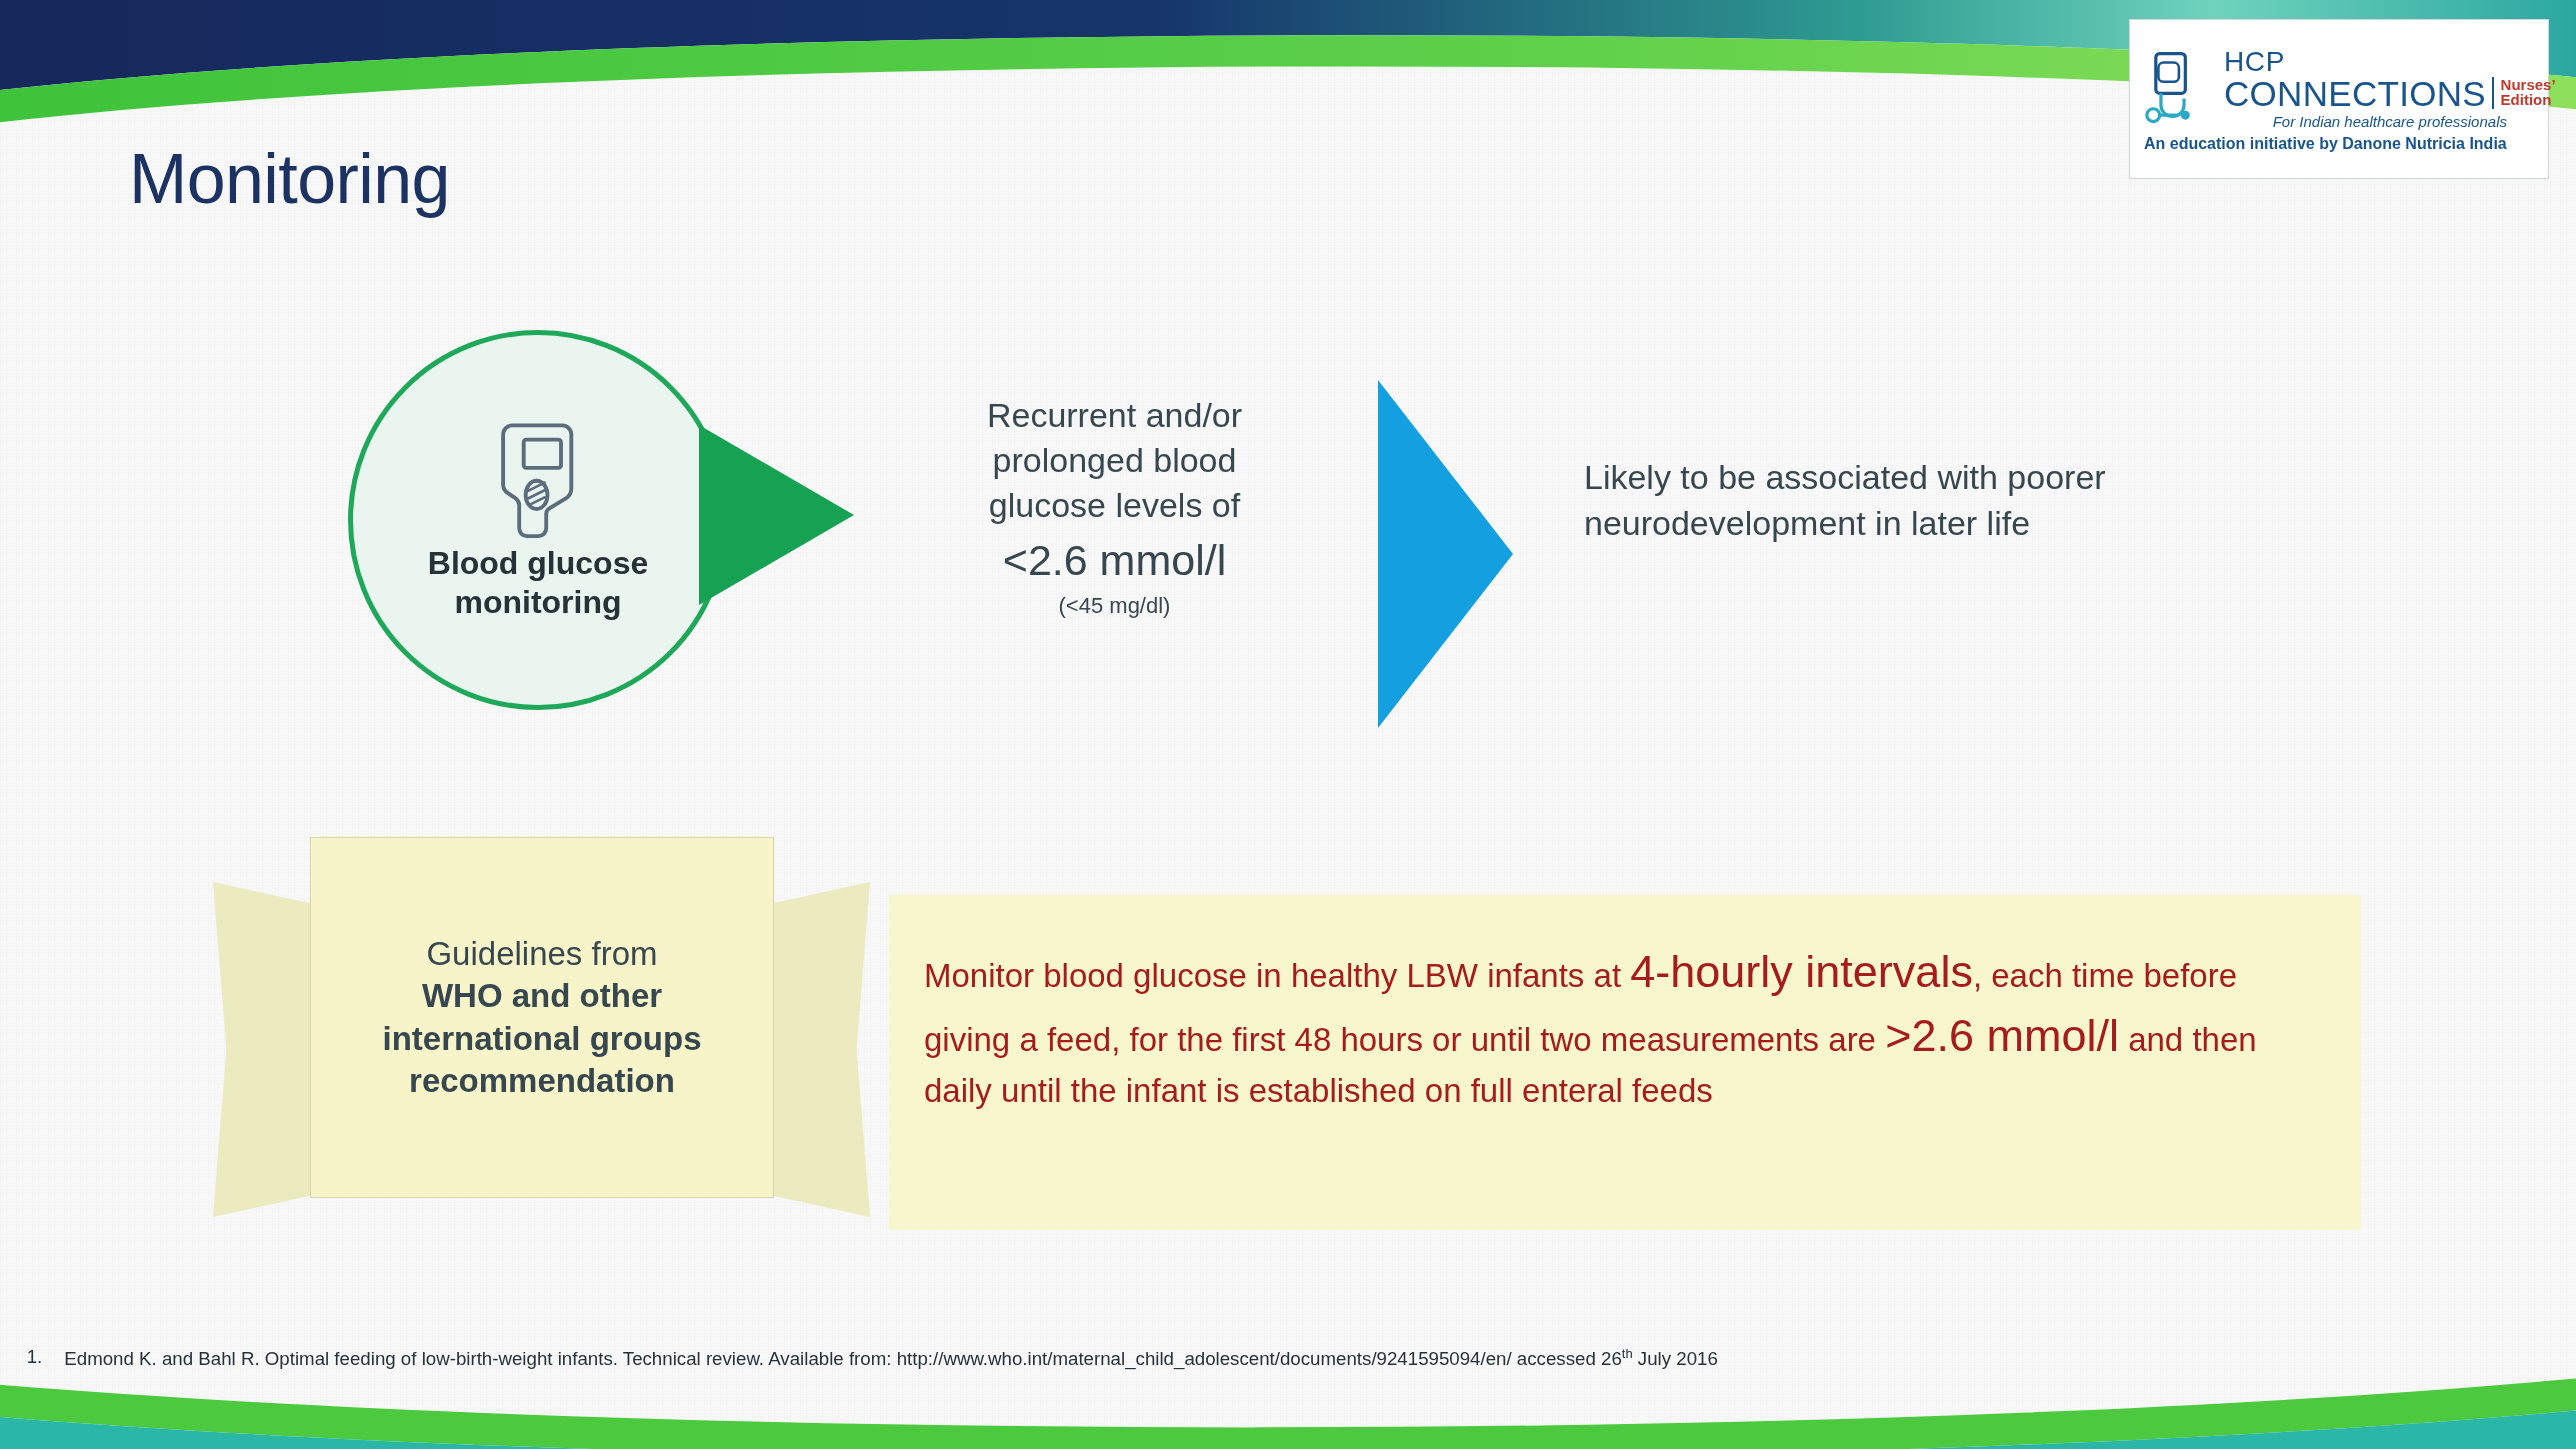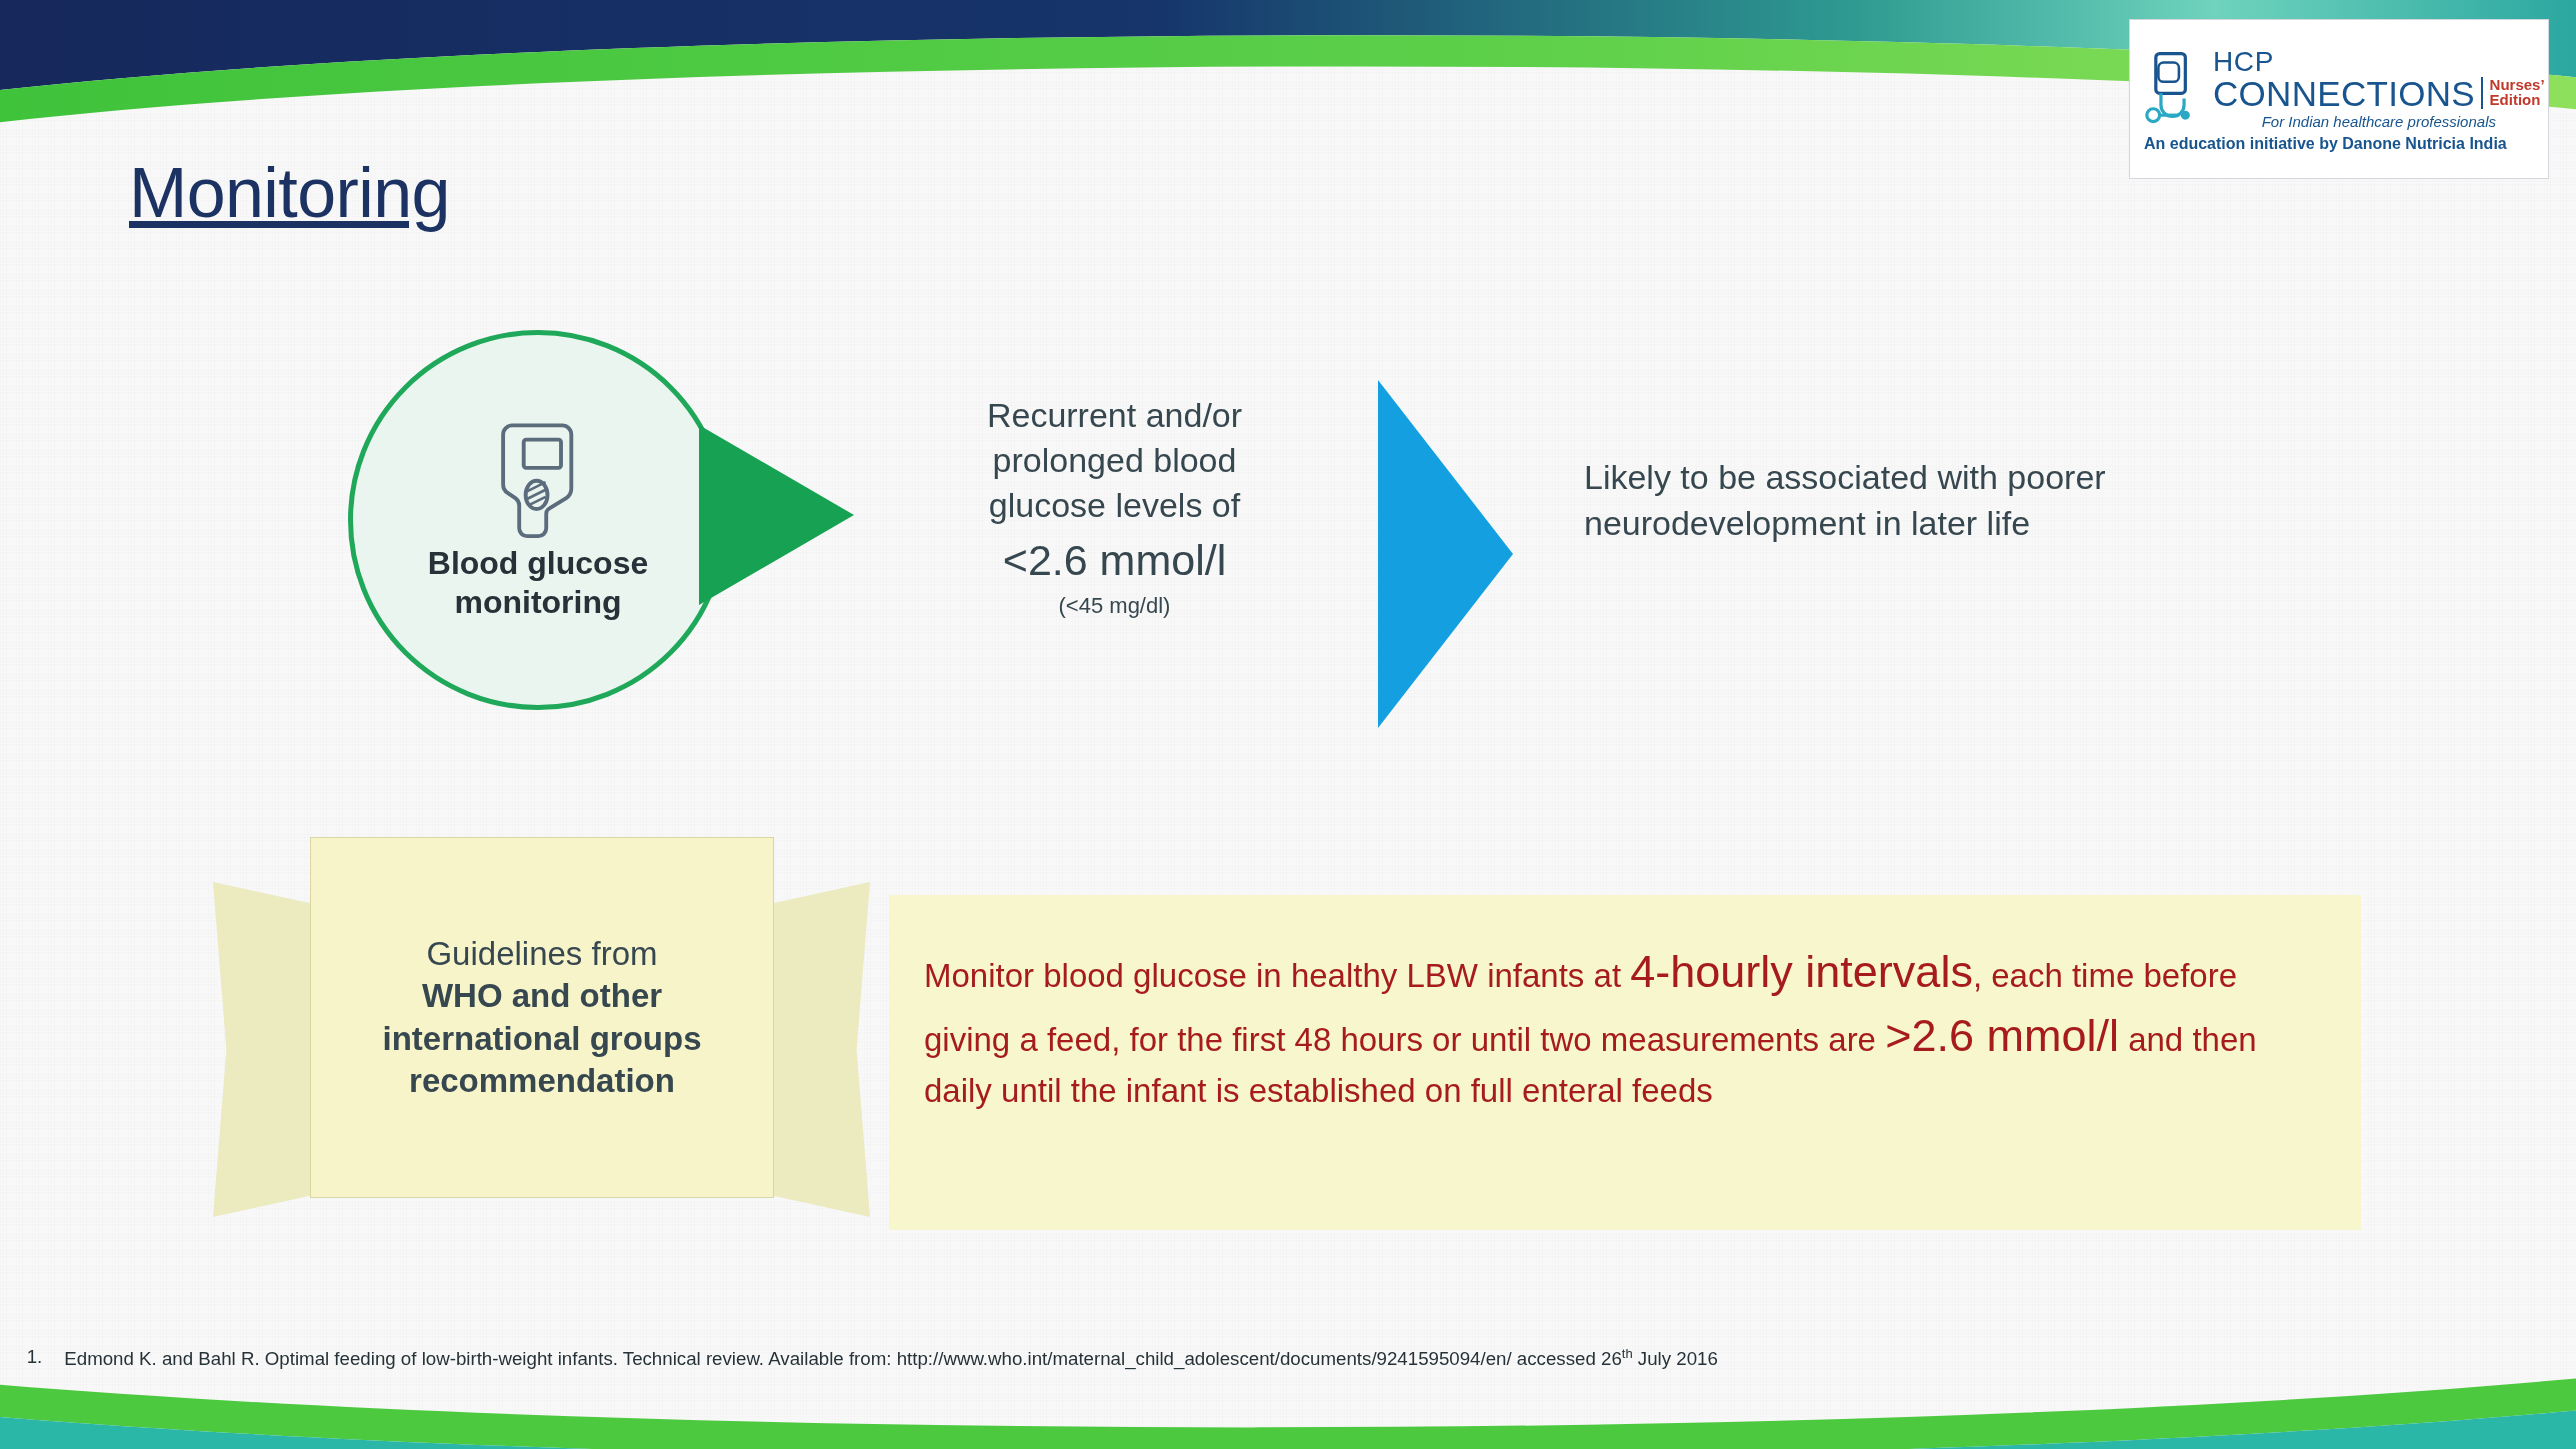--- a/index.html
+++ b/index.html
@@ -50,21 +50,21 @@
     border: 1.3px solid #d2d7dd;
     box-sizing: border-box;
     padding: 11.6px 14px 9px 14px;
     display: flex;
     flex-direction: column;
     justify-content: center;
   }
   .logo-main {
     display: flex;
     align-items: center;
-    gap: 12px;
+    gap: 23px;
   }
   .logo-mark {
     width: 57px;
     height: 77px;
     position: relative;
     flex: 0 0 auto;
   }
   .logo-words { flex: 1 1 auto; }
   .logo-hcp {
     font-size: 28px;
@@ -109,27 +109,26 @@
     font-size: 16px;
     font-weight: bold;
     color: #18558e;
     margin-top: 5.2px;
   }
 
   
   .slide-title {
     position: absolute;
     left: 129px;
-    top: 153px;
+    top: 139px;
     font-size: 70px;
     color: #1b3263;
     font-family: "Liberation Sans", sans-serif;
     font-weight: normal;
     letter-spacing: -0.6px;
-    text-decoration: underline;
   }
 
   
   .circle-node {
     position: absolute;
     left: 348px;
     top: 330px;
     width: 380px;
     height: 380px;
     border-radius: 50%;

